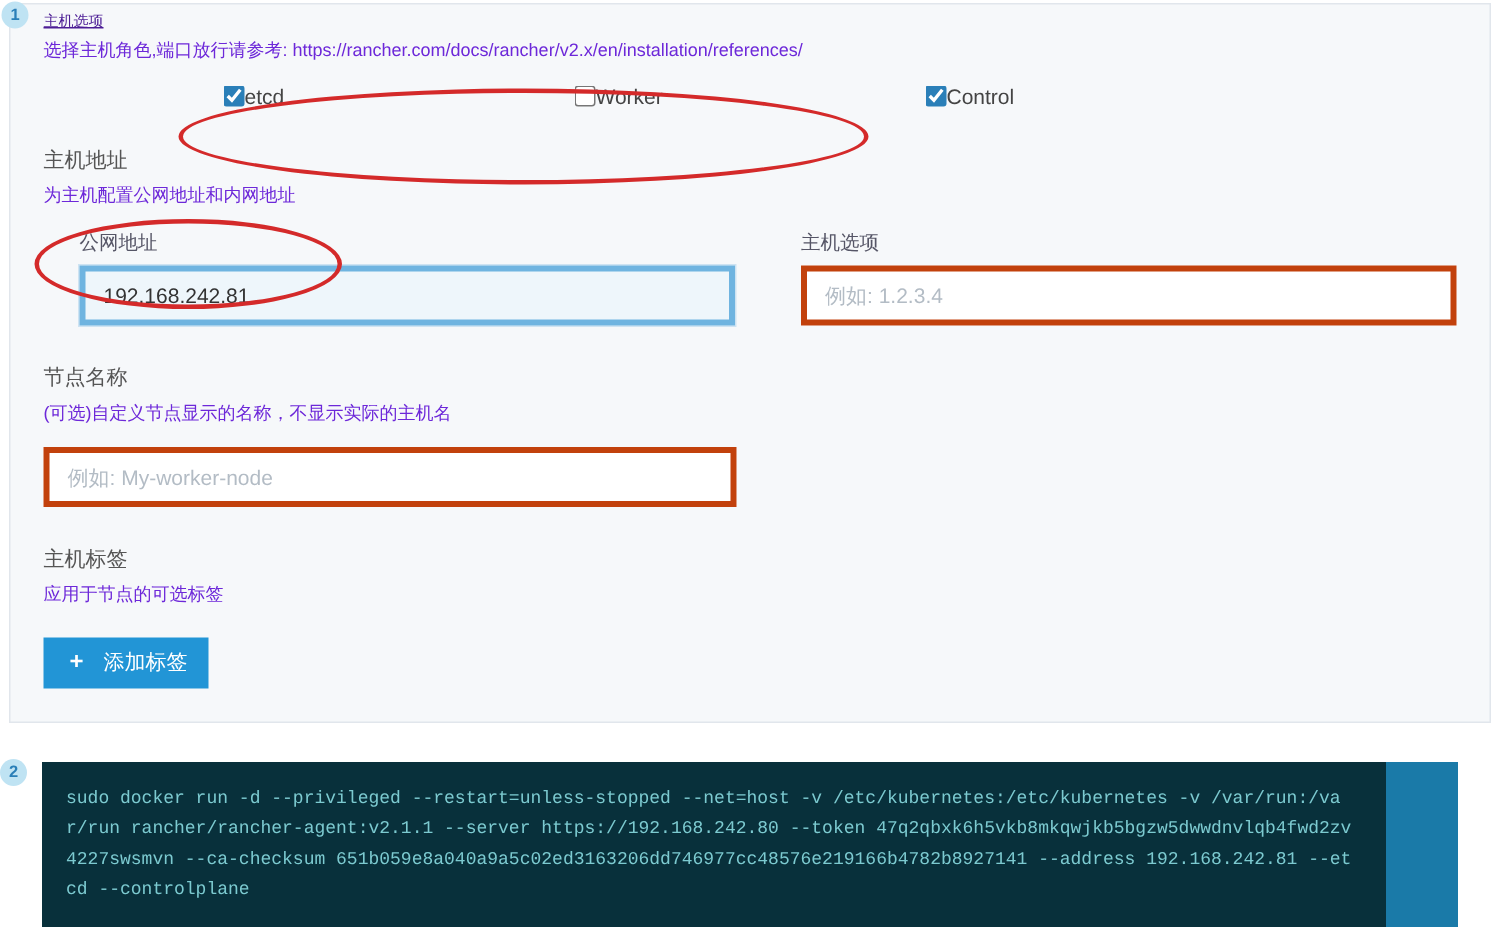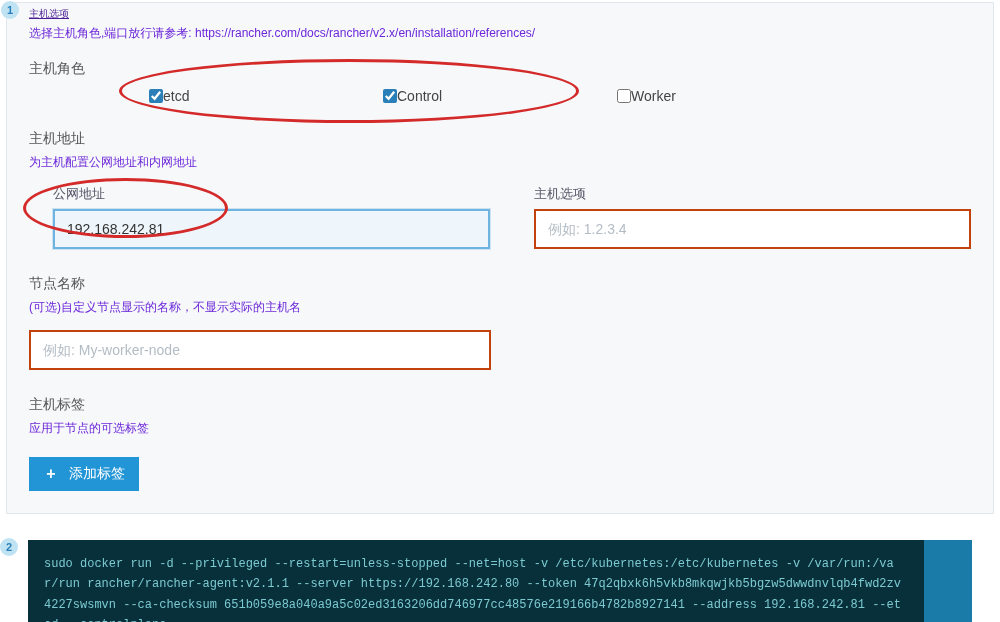--- a/index.html
+++ b/index.html
@@ -84,21 +84,21 @@
     }
     .addr-col { flex: 1; padding-left: 24px; }
     .col-label {
       font-size: 13px;
       color: #556;
       margin-bottom: 6px;
     }
     .text-input {
       width: 100%;
       height: 40px;
-      border: 2px solid #c2410c;
+      border: 4px solid #c2410c;
       background: #fff;
       padding: 0 12px;
       font-size: 14px;
       color: #333;
       outline: none;
     }
     .text-input.active {
       border-color: #6fb4e0;
       background: #eef6fb;
       box-shadow: 0 0 0 1px rgba(111,180,224,0.3);
@@ -174,33 +174,32 @@
 
 <div class="spacer-top"></div>
 
 <div class="panel">
   <div class="step-badge">1</div>
 
   <div class="section-block">
     <div class="section-title">主机选项</div>
     <div class="section-hint">选择主机角色,端口放行请参考: https://rancher.com/docs/rancher/v2.x/en/installation/references/</div>
 
-    <div class="field-label">主机角色</div>
     <div class="roles-row">
       <label class="role">
         <input type="checkbox" checked="" style="">
         <span>etcd</span>
       </label>
       <label class="role">
+        <input type="checkbox" style="">
+        <span>Worker</span>
+      </label>
+      <label class="role">
         <input type="checkbox" checked="" style="">
         <span>Control</span>
-      </label>
-      <label class="role">
-        <input type="checkbox" style="">
-        <span>Worker</span>
       </label>
     </div>
     <span class="ellipse ellipse-roles"></span>
   </div>
 
   <div class="section-block">
     <div class="field-label" style="margin-top:26px;">主机地址</div>
     <div class="section-hint">为主机配置公网地址和内网地址</div>
 
     <div class="addr-row">

